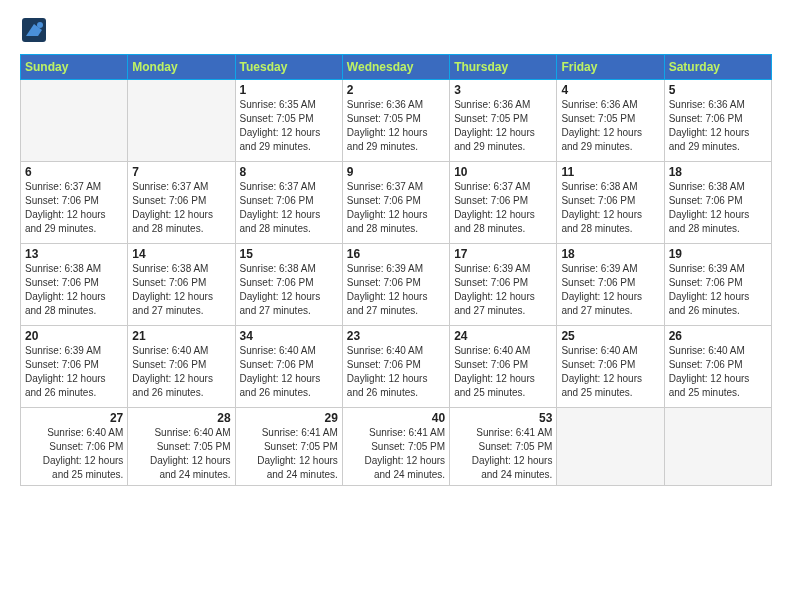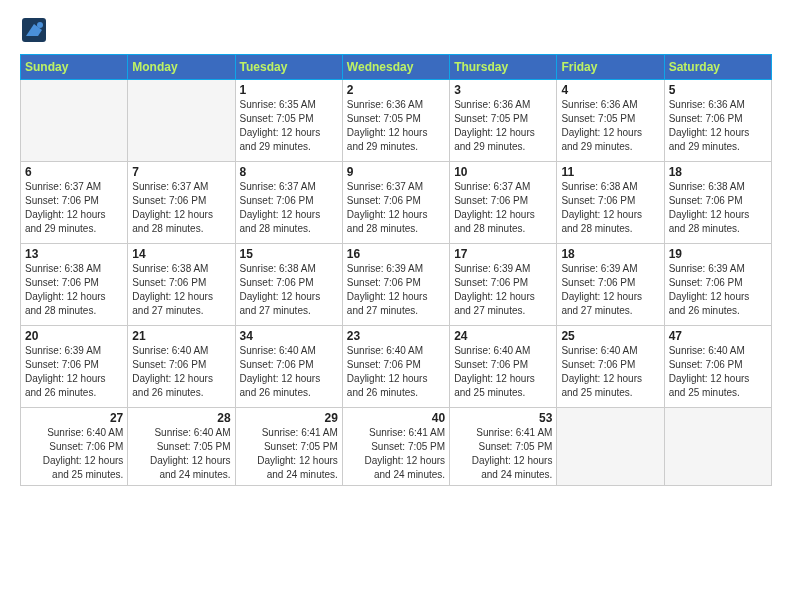--- a/index.html
+++ b/index.html
@@ -234,21 +234,21 @@
           </td>
           <td>
             <span class="day-num">24</span>
             <div class="day-info">Sunrise: 6:40 AM<br>Sunset: 7:06 PM<br>Daylight: 12 hours and 25 minutes.</div>
           </td>
           <td>
             <span class="day-num">25</span>
             <div class="day-info">Sunrise: 6:40 AM<br>Sunset: 7:06 PM<br>Daylight: 12 hours and 25 minutes.</div>
           </td>
           <td>
-            <span class="day-num">47</span>
+            <span class="day-num">26</span>
             <div class="day-info">Sunrise: 6:40 AM<br>Sunset: 7:06 PM<br>Daylight: 12 hours and 25 minutes.</div>
           </td>
         </tr>
         <tr>
           <td>
             <span class="day-num">27</span>
             <div class="day-info">Sunrise: 6:40 AM<br>Sunset: 7:06 PM<br>Daylight: 12 hours and 25 minutes.</div>
           </td>
           <td>
             <span class="day-num">28</span>

